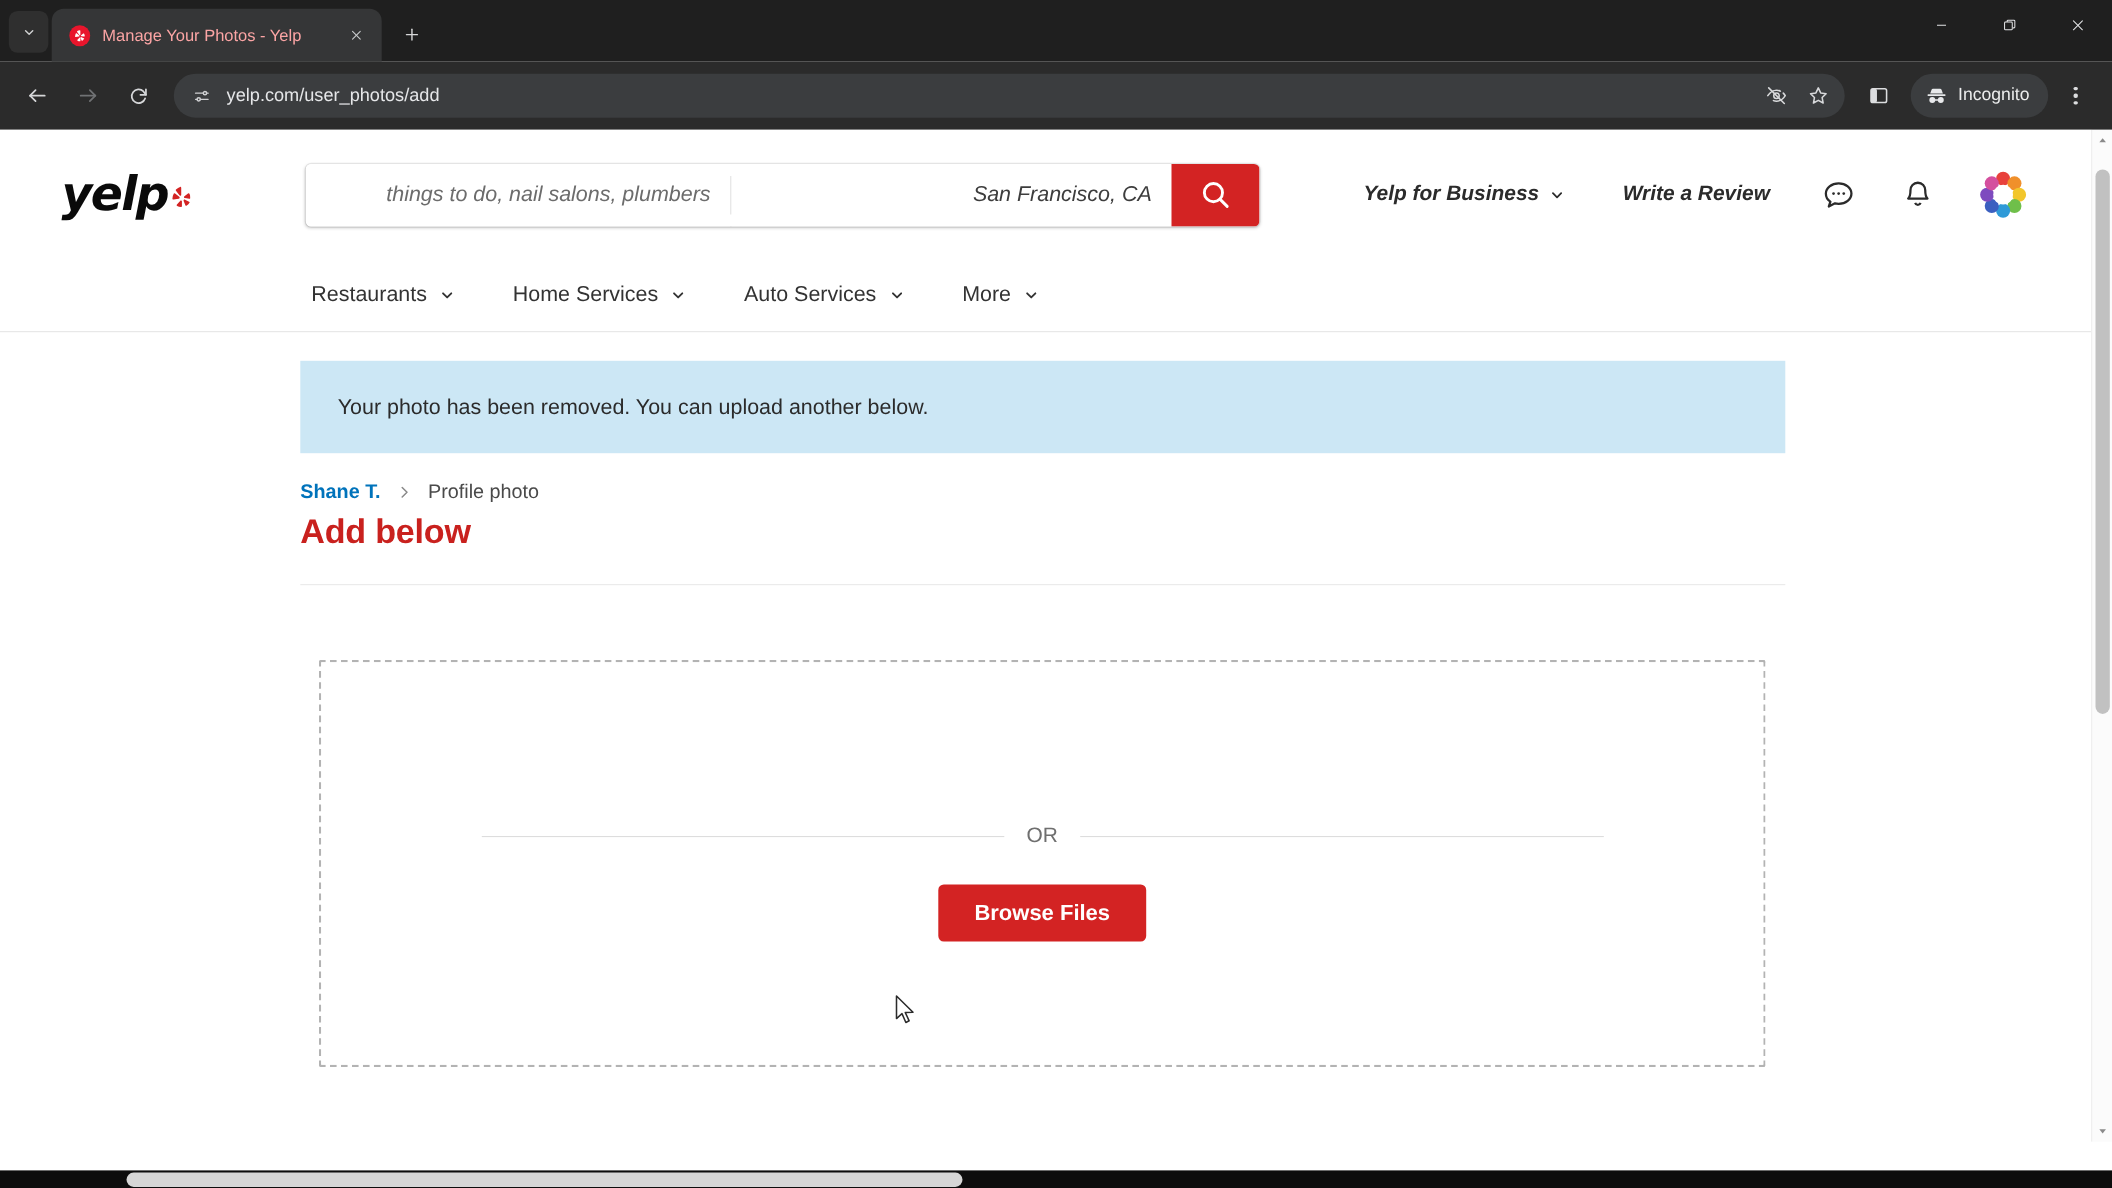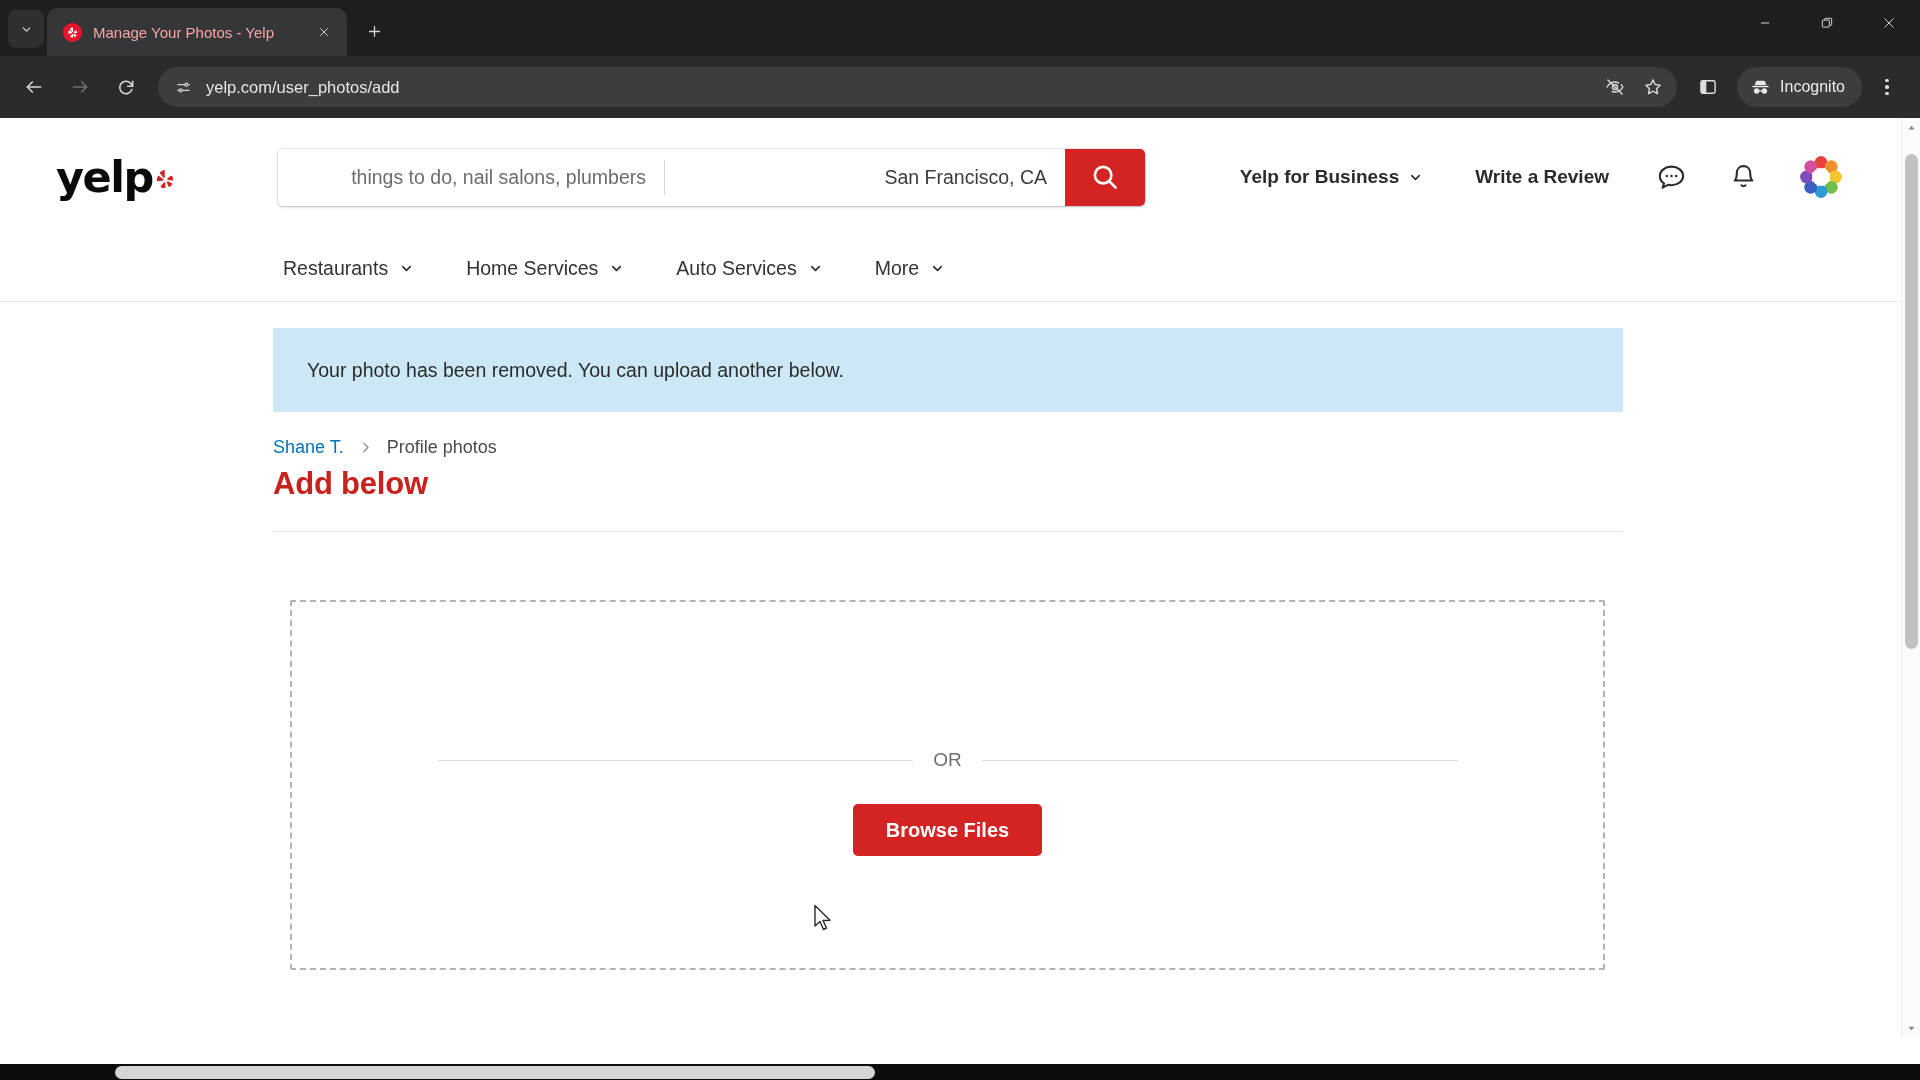--- a/index.html
+++ b/index.html
@@ -127,21 +127,21 @@
   
   .viewport {
     position: relative; width: 1920px; height: 920px;
     background: #ffffff; overflow: hidden;
   }
   .page { width: 1901px; height: 920px; position: relative; background:#fff; }
 
   
   .yelp-header {
     height: 118px; display: flex; align-items: center;
-    padding: 0 58px 0 56px; background: #fff;
+    padding: 0 58px 0 56px; background: #fff; font-style: italic;
   }
   .yelp-logo { width: 117px; flex: none; display: flex; align-items: flex-end; gap: 3px; }
   .yelp-logo .wordmark {
     font-family: "DejaVu Sans", sans-serif;
     font-size: 43px; font-weight: 700; color: #0a0a0a;
     letter-spacing: -1.5px; line-height: 1;
   }
   .burst { width: 30px; height: 34px; margin-bottom: 3px; }
 
   .searchwrap {
@@ -198,21 +198,21 @@
   .alert {
     margin-top: 26px; height: 84px; background: #cce7f5;
     display: flex; align-items: center; padding-left: 34px;
     color: #2b2b2b; font-size: 19.5px;
   }
 
   .crumbs {
     margin-top: 25px; display: flex; align-items: center; gap: 14px;
     font-size: 18px;
   }
-  .crumb-link { color: #0073bb; font-weight: 400; }
+  .crumb-link { color: #0073bb; font-weight: 700; }
   .crumb-cur { color: #4a4a4a; }
 
   .pagetitle {
     margin-top: 8px; font-size: 31px; font-weight: 700;
     color: #c9211e; letter-spacing: -0.2px;
   }
   .rule { margin-top: 29px; height: 1px; background: #e9e9e9; width: 1350px; }
 
   .dropzone {
     margin-top: 68px; margin-left: 17px;
@@ -497,21 +497,21 @@
 
           <div class="alert">
             <span>Your photo has been removed. You can upload another below.</span>
           </div>
 
           <div class="crumbs">
             <span class="crumb-link">Shane T.</span>
             <svg viewBox="0 0 24 24" fill="none" stroke="#8a8a8a" stroke-width="2.2" stroke-linecap="round" stroke-linejoin="round" style="width:15px;height:15px">
                 <polyline points="9 5 16 12 9 19"></polyline>
               </svg>
-            <span class="crumb-cur">Profile photos</span>
+            <span class="crumb-cur">Profile photo</span>
           </div>
 
           <h1 class="pagetitle">Add below</h1>
 
           <div class="rule"></div>
 
           <div class="dropzone">
             <div class="dz-or">
               <span class="line"></span>
               <span class="lbl">OR</span>

